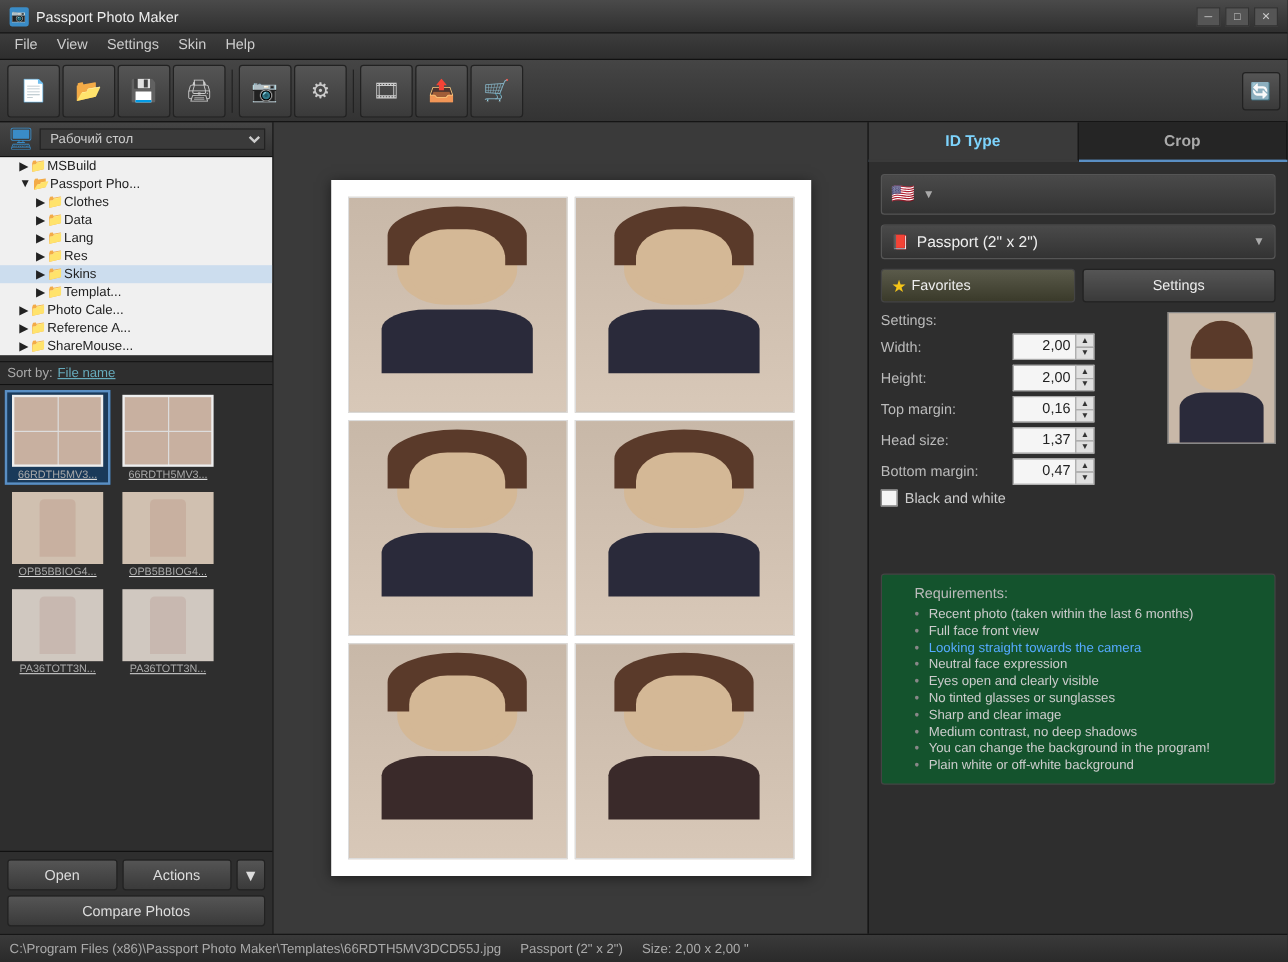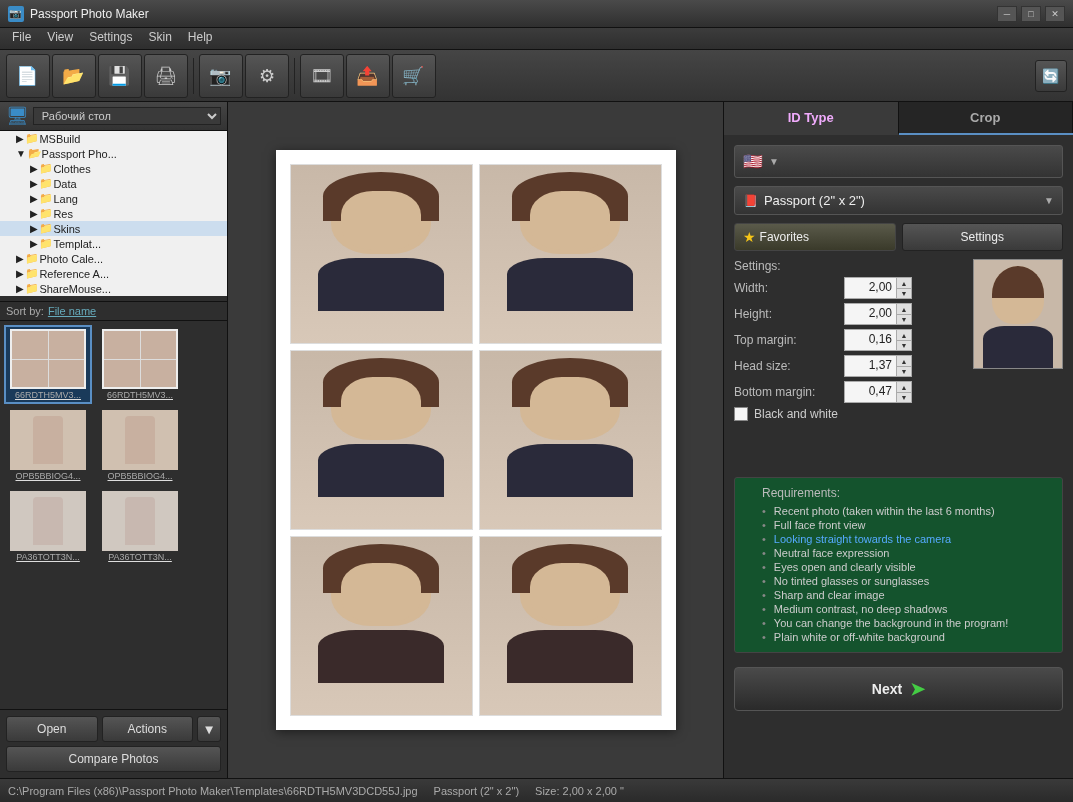--- a/index.html
+++ b/index.html
@@ -66,21 +66,21 @@
     .photo-hair { position: absolute; top: -10%; left: -8%; width: 116%; height: 65%; background: #5a3a2a; border-radius: 50% 50% 0 0; }
     .photo-face { position: absolute; bottom: 5%; left: 10%; width: 80%; height: 80%; background: #d4b896; border-radius: 40%; }
     .photo-body { width: 70%; height: 30%; margin-top: 2%; background: #2a2a3a; border-radius: 30% 30% 0 0; }
 
     
     .right-panel { width: 350px; background: #2e2e2e; border-left: 1px solid #111; display: flex; flex-direction: column; }
 
     
     .tabs { display: flex; background: #252525; border-bottom: 2px solid #5a8fc4; }
     .tab { flex: 1; padding: 8px 16px; text-align: center; cursor: pointer; font-size: 13px; font-weight: bold; color: #aaa; border-right: 1px solid #111; }
-    .tab.active { background: #3a3a3a; color: #f0abfc; border-bottom: 2px solid #3a3a3a; margin-bottom: -2px; }
+    .tab.active { background: #3a3a3a; color: #7dd3fc; border-bottom: 2px solid #3a3a3a; margin-bottom: -2px; }
 
     
     .right-content { flex: 1; padding: 10px; overflow-y: auto; display: flex; flex-direction: column; gap: 8px; }
 
     
     .styled-select { background: linear-gradient(to bottom, #4a4a4a, #333); border: 1px solid #555; border-radius: 3px; padding: 6px 8px; display: flex; align-items: center; gap: 6px; cursor: pointer; }
     .styled-select .flag { font-size: 16px; }
     .styled-select .select-text { flex: 1; font-size: 13px; color: #eee; }
     .styled-select .arrow { color: #aaa; font-size: 10px; }
 
@@ -511,24 +511,20 @@
               <span></span>
               <span>You can change the background in the program!</span>
             </li>
           <li>
               <span></span>
               <span>Plain white or off-white background</span>
             </li>
         </ul>
       </div>
 
-      <button class="next-btn">
-        <span>Next</span>
-        <span class="next-arrow">➤</span>
-      </button>
     </div>
   </div>
 </div>
 
 <div class="status-bar">
   <span>C:\Program Files (x86)\Passport Photo Maker\Templates\66RDTH5MV3DCD55J.jpg</span>
   <span>Passport (2" x 2")</span>
   <span>Size: 2,00 x 2,00 "</span>
 </div>
 

